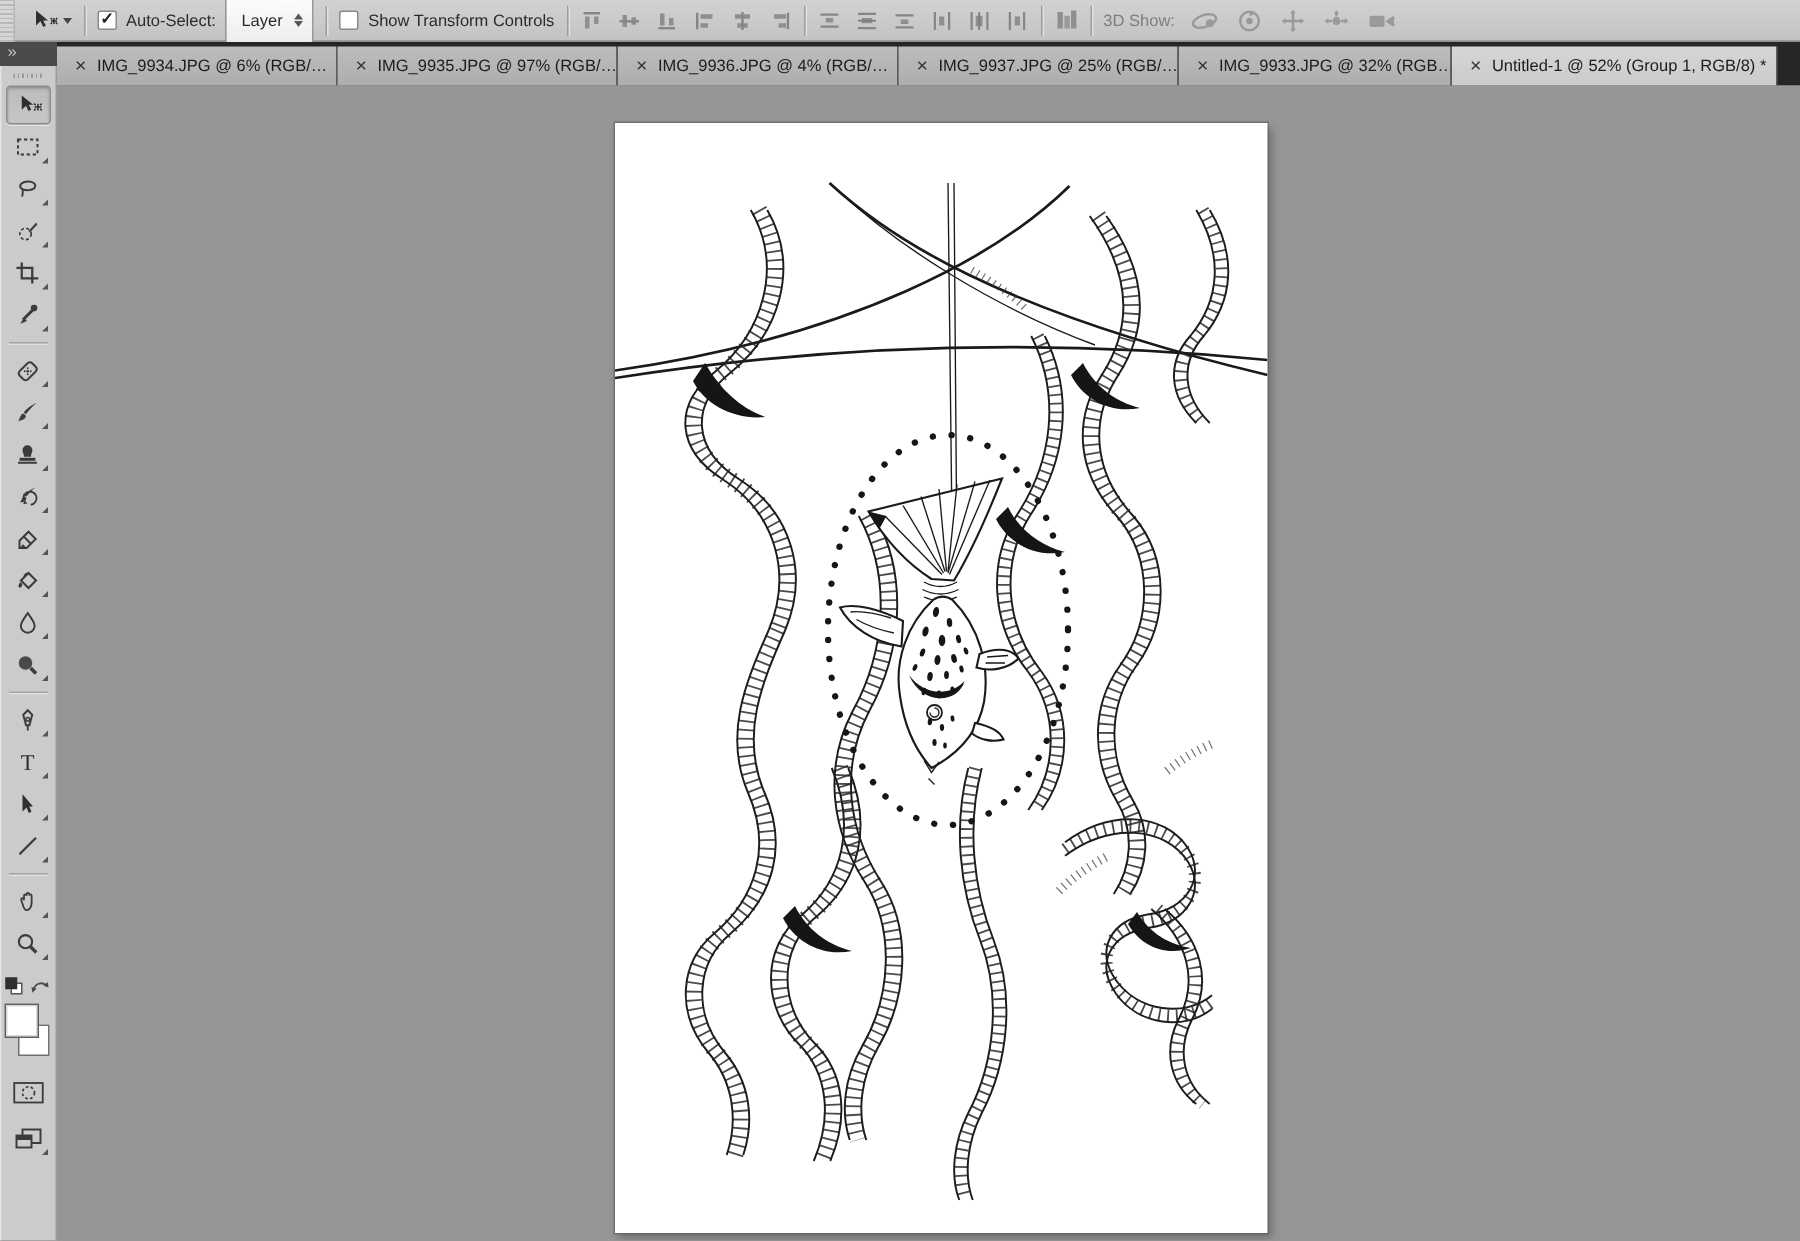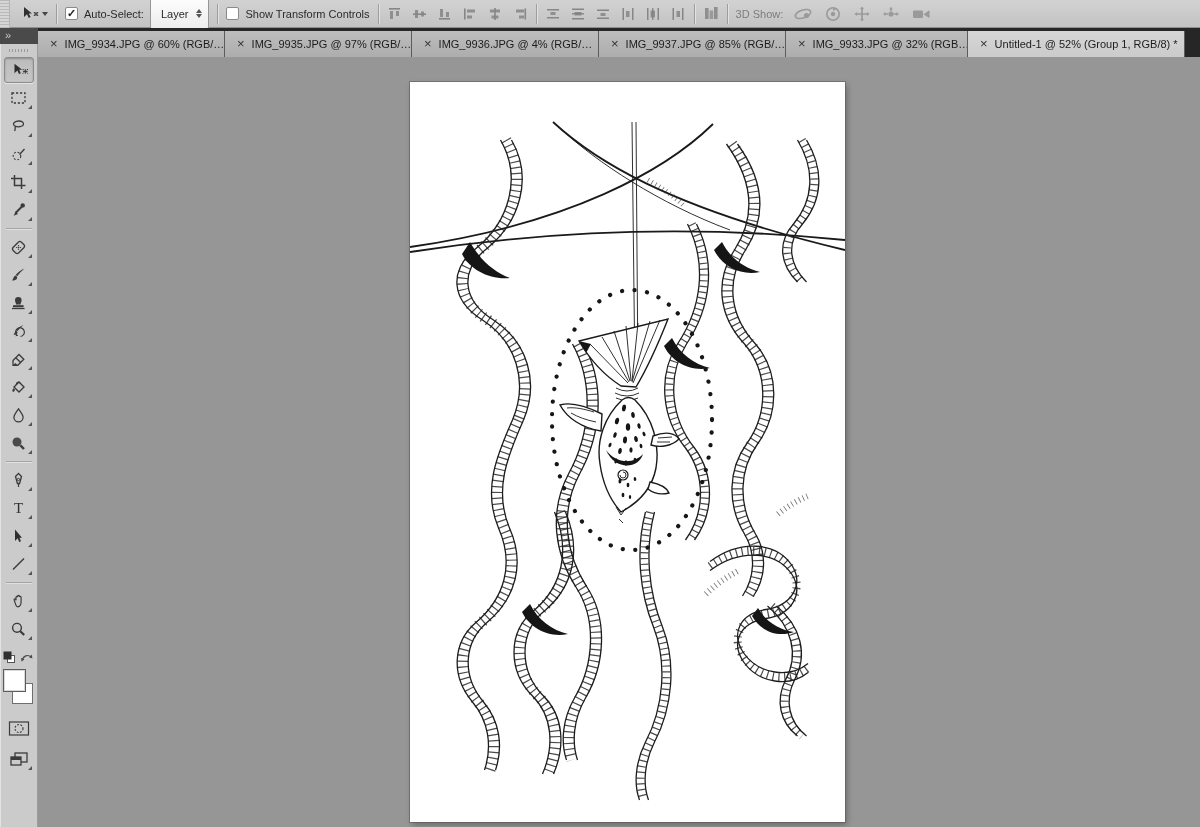--- a/index.html
+++ b/index.html
@@ -225,33 +225,33 @@
             <path d="M18.5 5.5 q-2.2 2.7 0 5.4" stroke="#9a9a9a" stroke-width="1.3" fill="none"></path>
           </svg>
       </div>
     </div>
   </div>
 
   <div class="tab-strip">
     <div class="tabs">
       <div class="tab" style="width:187px">
         <span class="tab-close">×</span>
-        <span>IMG_9934.JPG @ 60% (RGB/…</span>
+        <span>IMG_9934.JPG @ 6% (RGB/…</span>
       </div>
       <div class="tab" style="width:187px">
         <span class="tab-close">×</span>
         <span>IMG_9935.JPG @ 97% (RGB/…</span>
       </div>
       <div class="tab" style="width:187px">
         <span class="tab-close">×</span>
         <span>IMG_9936.JPG @ 4% (RGB/…</span>
       </div>
       <div class="tab" style="width:187px">
         <span class="tab-close">×</span>
-        <span>IMG_9937.JPG @ 85% (RGB/…</span>
+        <span>IMG_9937.JPG @ 25% (RGB/…</span>
       </div>
       <div class="tab" style="width:182px">
         <span class="tab-close">×</span>
         <span>IMG_9933.JPG @ 32% (RGB…</span>
       </div>
       <div class="tab active" style="width:217px">
         <span class="tab-close">×</span>
         <span>Untitled-1 @ 52% (Group 1, RGB/8) *</span>
       </div>
     </div>

